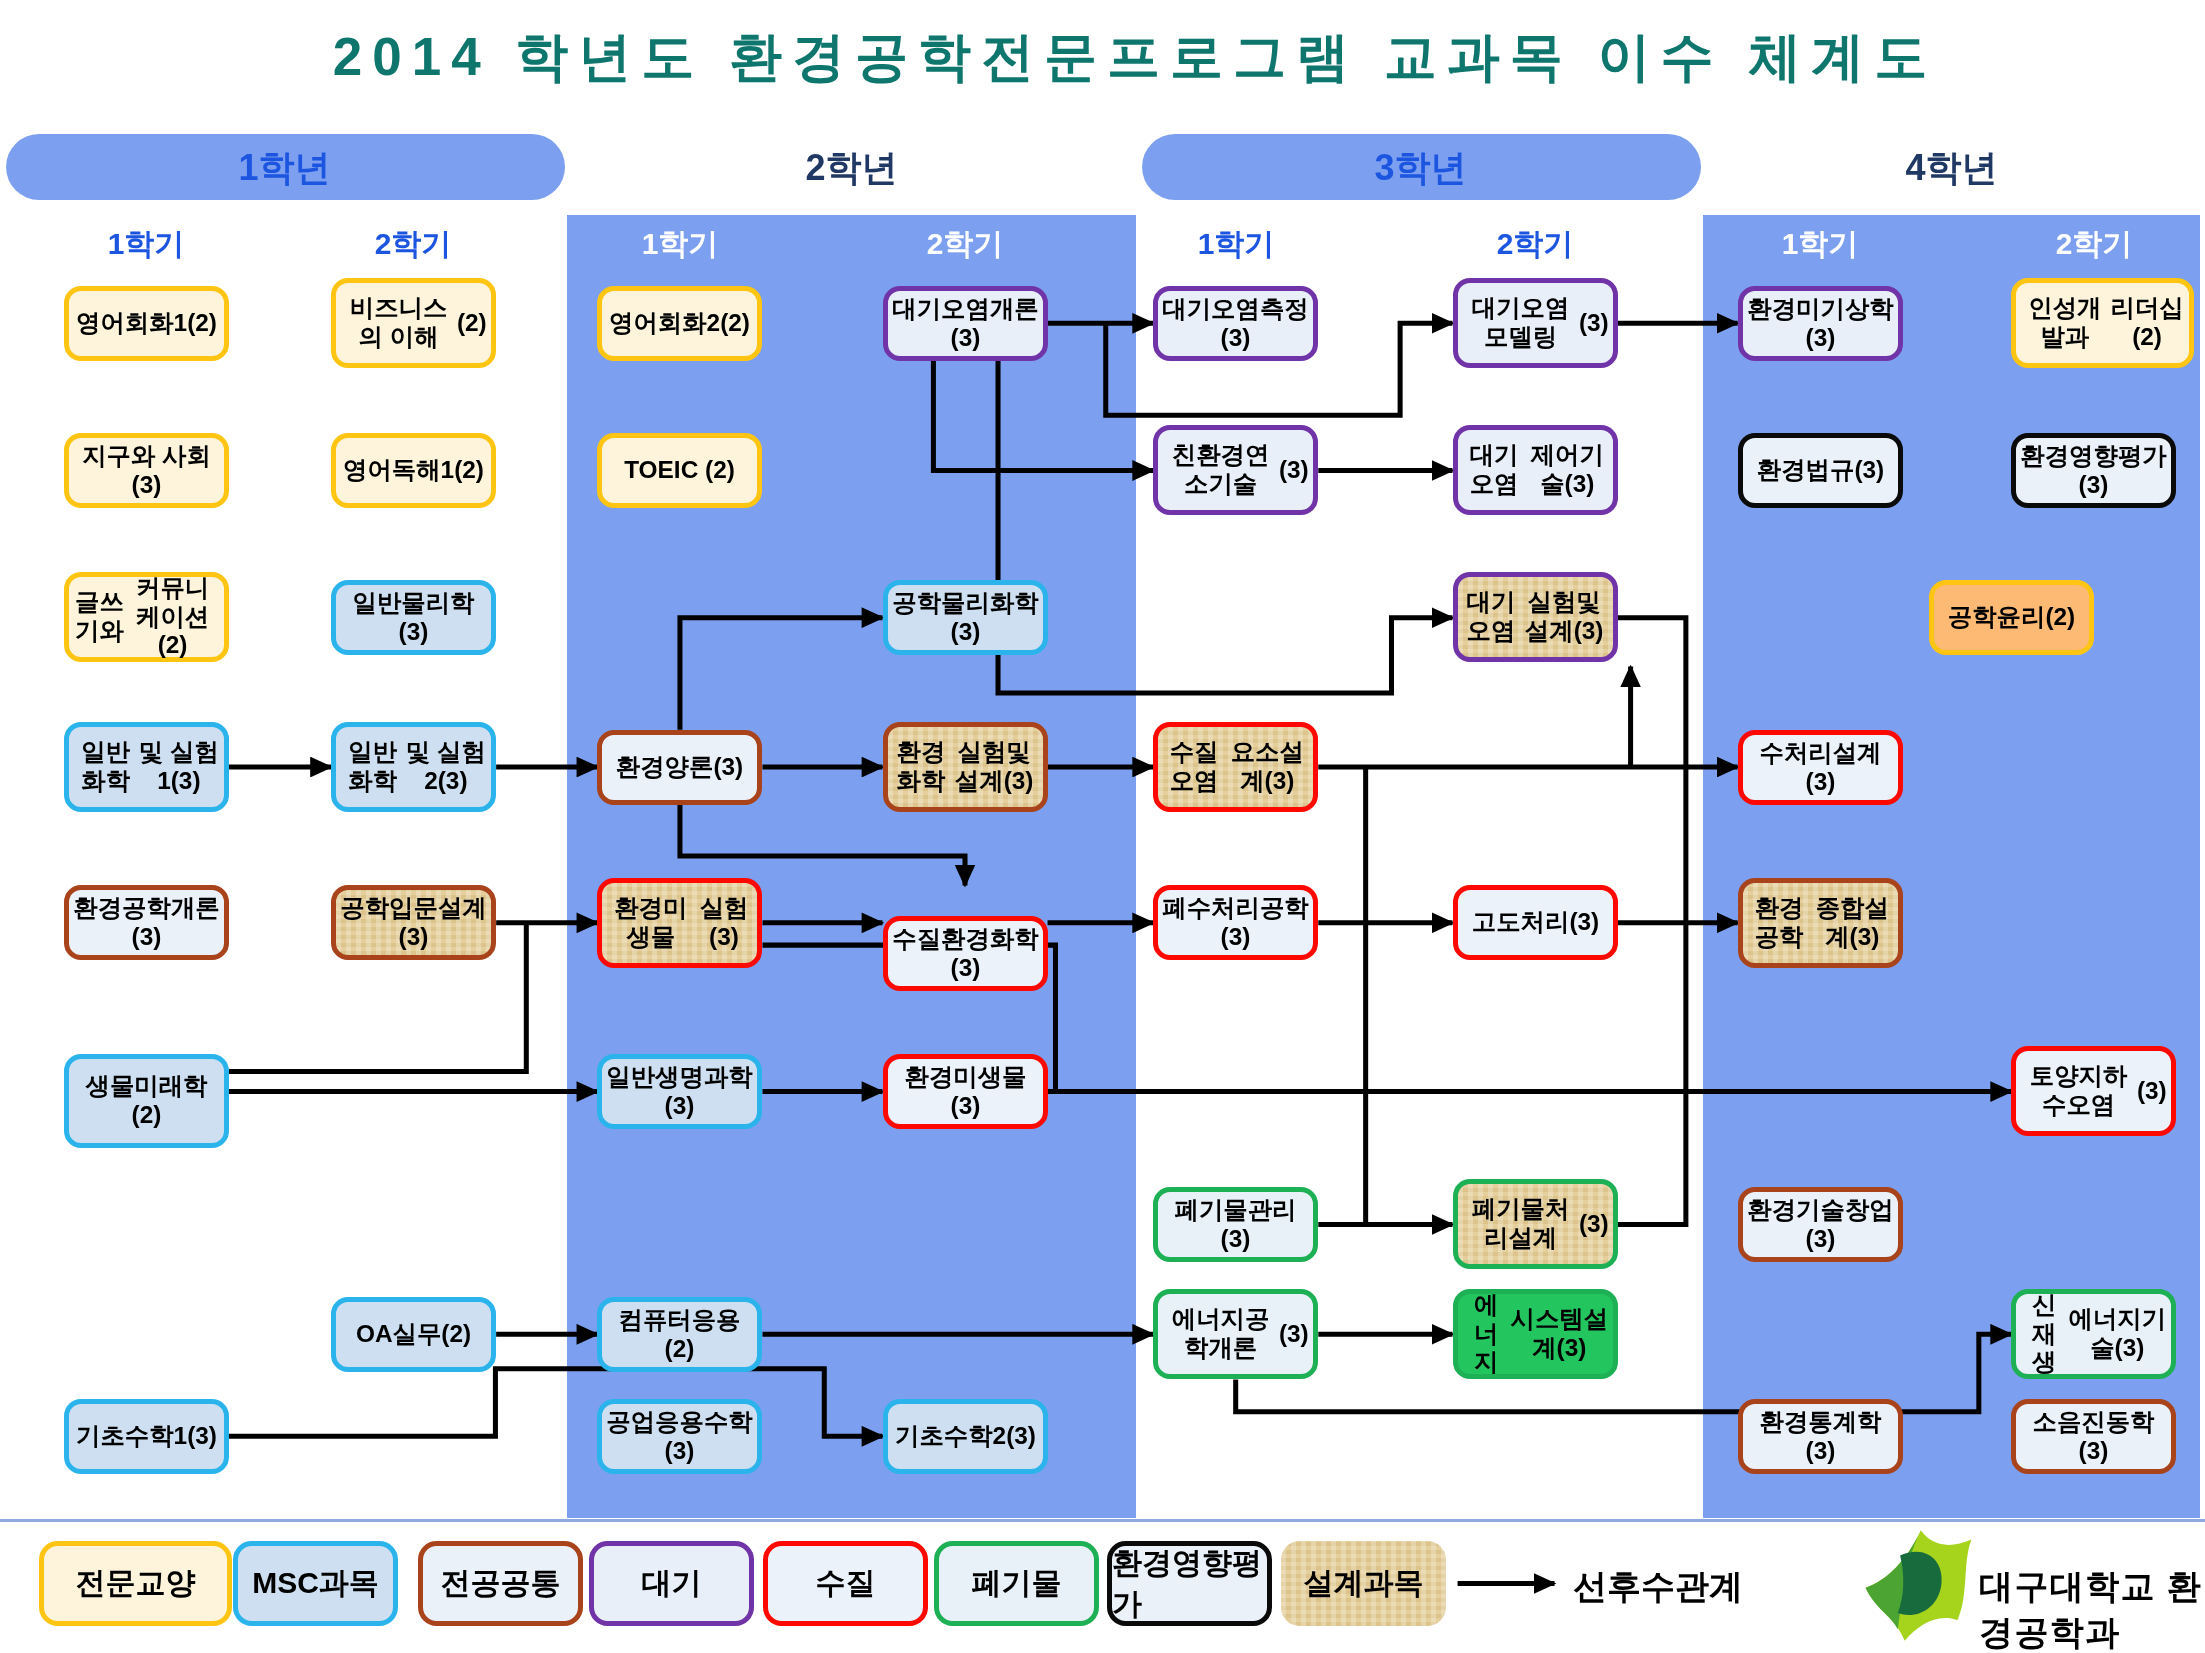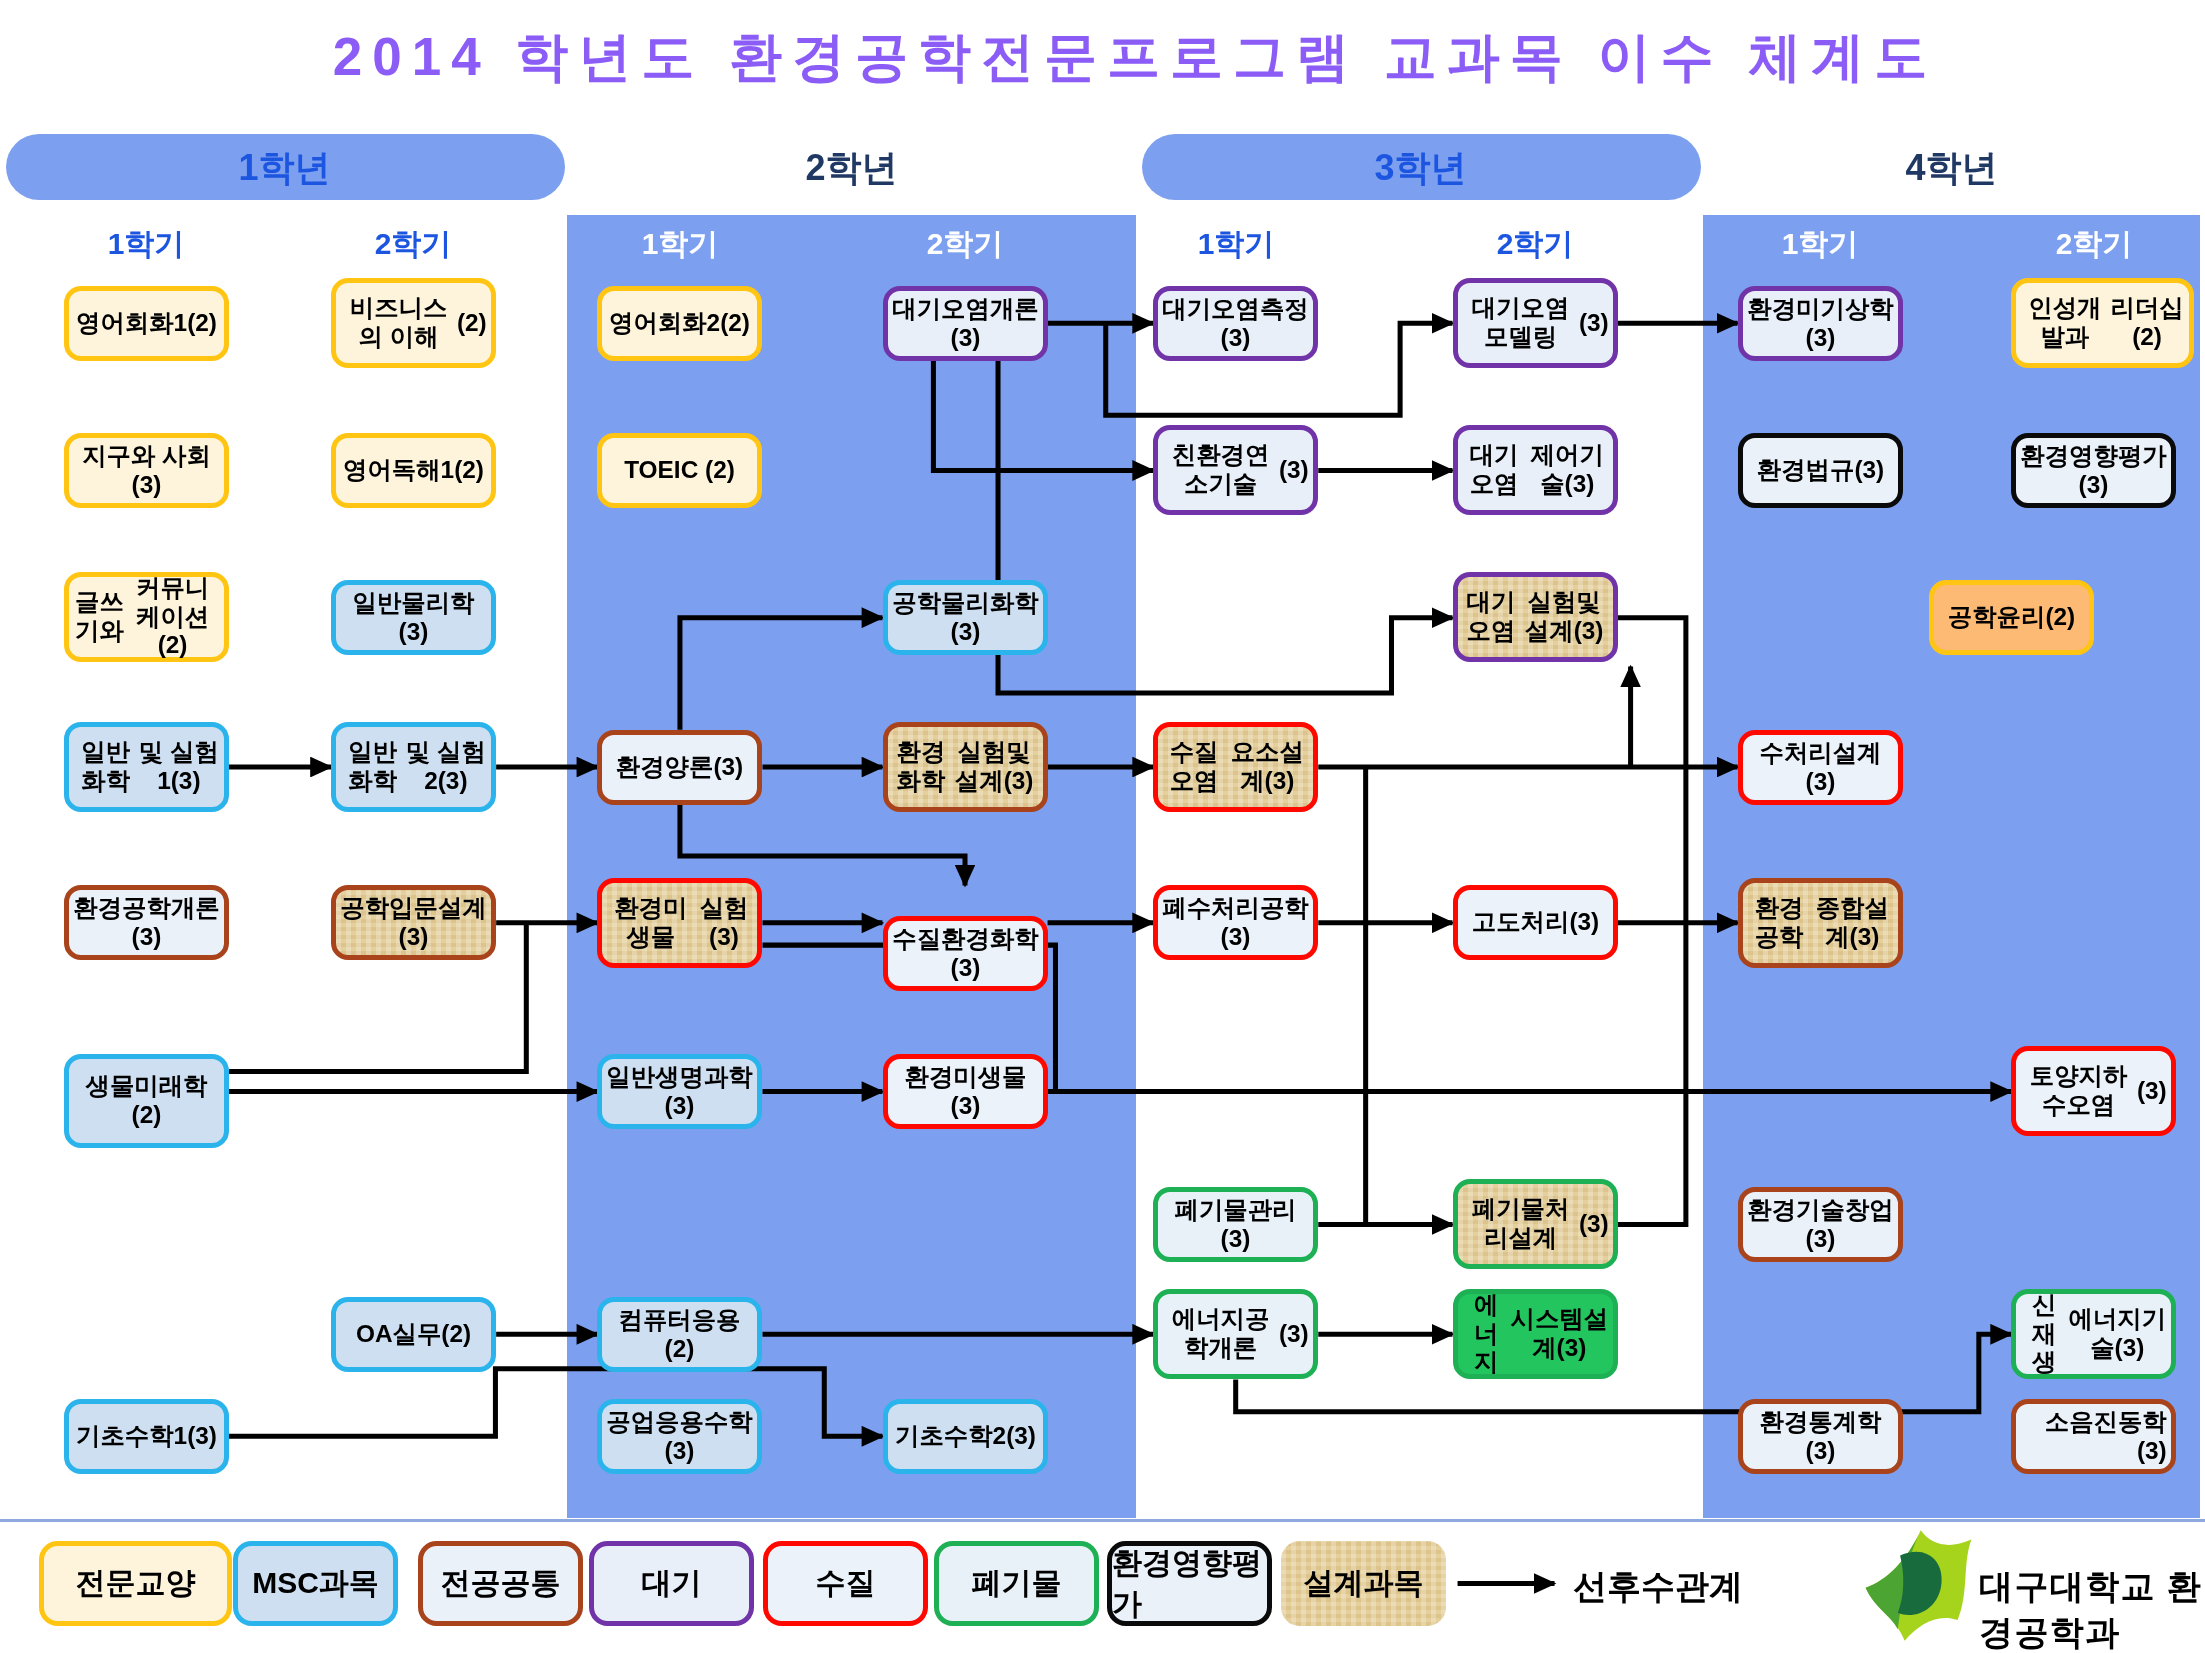--- a/index.html
+++ b/index.html
@@ -22,21 +22,21 @@
           display:flex;align-items:center;justify-content:center;font-size:30px;color:#000;}
   .relLabel{position:absolute;z-index:4;font-size:34px;color:#000;}
   .sep{position:absolute;z-index:1;background:#8FA8E0;}
   .logoText{position:absolute;z-index:4;font-size:34px;color:#000;letter-spacing:1.4px;}
   #logoMark{position:absolute;z-index:4;}
 </style>
 </head>
 <body>
 
 <div id="stage">
-  <div class="title" style="color: #8b5cf6;">2014 학년도 환경공학전문프로그램 교과목 이수 체계도</div>
+  <div class="title" style="color: #0f766e;">2014 학년도 환경공학전문프로그램 교과목 이수 체계도</div>
   <svg id="edges" width="2205" height="1654" viewBox="0 0 3071 2303">
     <defs>
       <marker id="ah" viewBox="0 0 12 11" refX="11" refY="5.5" markerWidth="32" markerHeight="29" markerUnits="userSpaceOnUse" orient="auto">
           <path d="M0,0 L12,5.5 L0,11 Z" fill="#000"></path>
         </marker>
     </defs>
     <g id="edgeGroup" fill="none" stroke="#000" stroke-width="7">
         <polyline points="319,1068 461,1068" marker-end="url(#ah)"></polyline>
         <polyline points="691,1068 832,1068" marker-end="url(#ah)"></polyline>
         <polyline points="947,1016 947,860 1229,860" marker-end="url(#ah)"></polyline>
@@ -271,21 +271,21 @@
     <div class="course" style="left: 2011px; top: 1046px; width: 165px; height: 90px; border: 5px solid rgb(255, 8, 0); background-color: rgb(235, 242, 249);">
       <span>토양지하수오염</span>
       <br>
       <span>(3)</span>
     </div>
     <div class="course" style="left: 2011px; top: 1289px; width: 165px; height: 90px; border: 5px solid rgb(30, 176, 85); background-color: rgb(232, 241, 248);">
       <span>신재생</span>
       <br>
       <span>에너지기술(3)</span>
     </div>
-    <div class="course" style="left: 2011px; top: 1399px; width: 165px; height: 75px; border: 5px solid rgb(168, 67, 28); background-color: rgb(234, 241, 249); text-align: right;">
+    <div class="course" style="left: 2011px; top: 1399px; width: 165px; height: 75px; border: 5px solid rgb(168, 67, 28); background-color: rgb(234, 241, 249);">
       <span>소음진동학(3)</span>
     </div>
     <div class="legendItem" style="left: 39px; top: 1541px; width: 193px; height: 85px; border: 5.7px solid rgb(255, 197, 18); background-color: rgb(253, 244, 219);">전문교양</div>
     <div class="legendItem" style="left: 233px; top: 1541px; width: 165px; height: 85px; border: 5.7px solid rgb(43, 180, 236); background-color: rgb(205, 223, 240);">MSC과목</div>
     <div class="legendItem" style="left: 418px; top: 1541px; width: 165px; height: 85px; border: 5.7px solid rgb(168, 67, 28); background-color: rgb(234, 241, 249);">전공공통</div>
     <div class="legendItem" style="left: 589px; top: 1541px; width: 165px; height: 85px; border: 5.7px solid rgb(113, 52, 168); background-color: rgb(232, 239, 249);">대기</div>
     <div class="legendItem" style="left: 763px; top: 1541px; width: 165px; height: 85px; border: 5.7px solid rgb(255, 8, 0); background-color: rgb(235, 242, 249);">수질</div>
     <div class="legendItem" style="left: 934px; top: 1541px; width: 165px; height: 85px; border: 5.7px solid rgb(30, 176, 85); background-color: rgb(232, 241, 248);">폐기물</div>
     <div class="legendItem" style="left: 1107px; top: 1541px; width: 165px; height: 85px; border: 5.7px solid rgb(10, 10, 10); background-color: rgb(234, 241, 249);">환경영향평가</div>
     <div class="legendItem design-fill" style="left: 1281px; top: 1541px; width: 165px; height: 85px; border: none; background-color: rgb(229, 208, 157);">설계과목</div>

